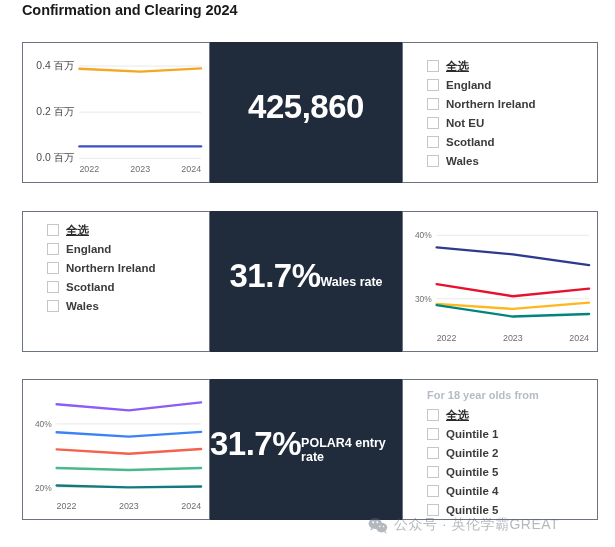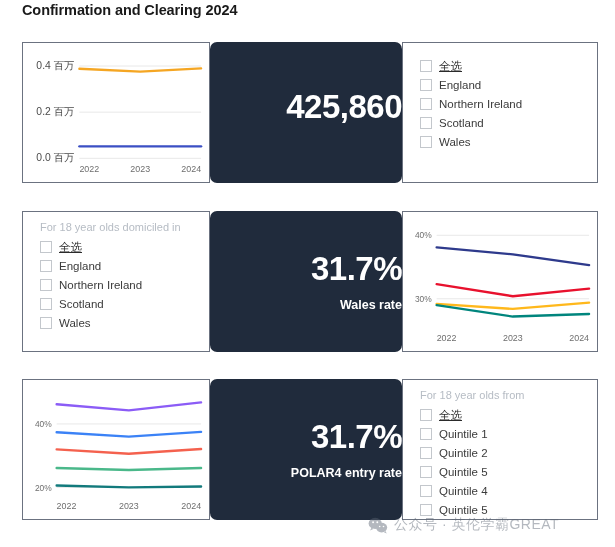--- a/index.html
+++ b/index.html
@@ -44,24 +44,23 @@
     overflow: hidden;
   }
   .panel-white {
     background: #ffffff;
     border: 1px solid #6b7280;
   }
   .panel-dark {
     background: #1f2937;
     background: #202b3c;
     display: flex;
-    flex-direction: column;
-    align-items: flex-end;
+    flex-direction: row;
+    align-items: center;
     justify-content: center;
-    border-radius: 7px;
   }
 
   
   .w-chart-l  { width: 188px; }
   .w-dark     { width: 192px; }
   .w-list-r   { width: 196px; }
 
   
   .kpi-value {
     color: #ffffff;
@@ -72,21 +71,22 @@
     margin-bottom: 13px;
   }
   .kpi-label {
     color: #ffffff;
     font-size: 12.5px;
     font-weight: bold;
   }
 
   
   .chk-panel {
-    padding: 9px 10px 6px 17px;
+    padding: 9px 10px 6px 24px;
+    font-weight: bold;
   }
   .chk-header {
     font-size: 11px;
     color: #b6bcc4;
     margin-bottom: 5px;
     white-space: nowrap;
   }
   .chk-row {
     display: flex;
     align-items: center;
@@ -187,33 +187,36 @@
         <div class="chk-row">
           <span class="chk-box"></span>
           <span class="chk-label">England</span>
         </div>
         <div class="chk-row">
           <span class="chk-box"></span>
           <span class="chk-label">Northern Ireland</span>
         </div>
         <div class="chk-row">
           <span class="chk-box"></span>
+          <span class="chk-label">Not EU</span>
+        </div>
+        <div class="chk-row">
+          <span class="chk-box"></span>
           <span class="chk-label">Scotland</span>
         </div>
         <div class="chk-row">
           <span class="chk-box"></span>
           <span class="chk-label">Wales</span>
         </div>
       </div>
   </div>
 </div>
 
 <div class="row" id="row-2">
   <div class="panel panel-white w-chart-l chk-panel">
-    <div class="chk-header">For 18 year olds domiciled in</div>
     <div>
         <div class="chk-row">
           <span class="chk-box"></span>
           <span class="chk-label all">全选</span>
         </div>
         <div class="chk-row">
           <span class="chk-box"></span>
           <span class="chk-label">England</span>
         </div>
         <div class="chk-row">

